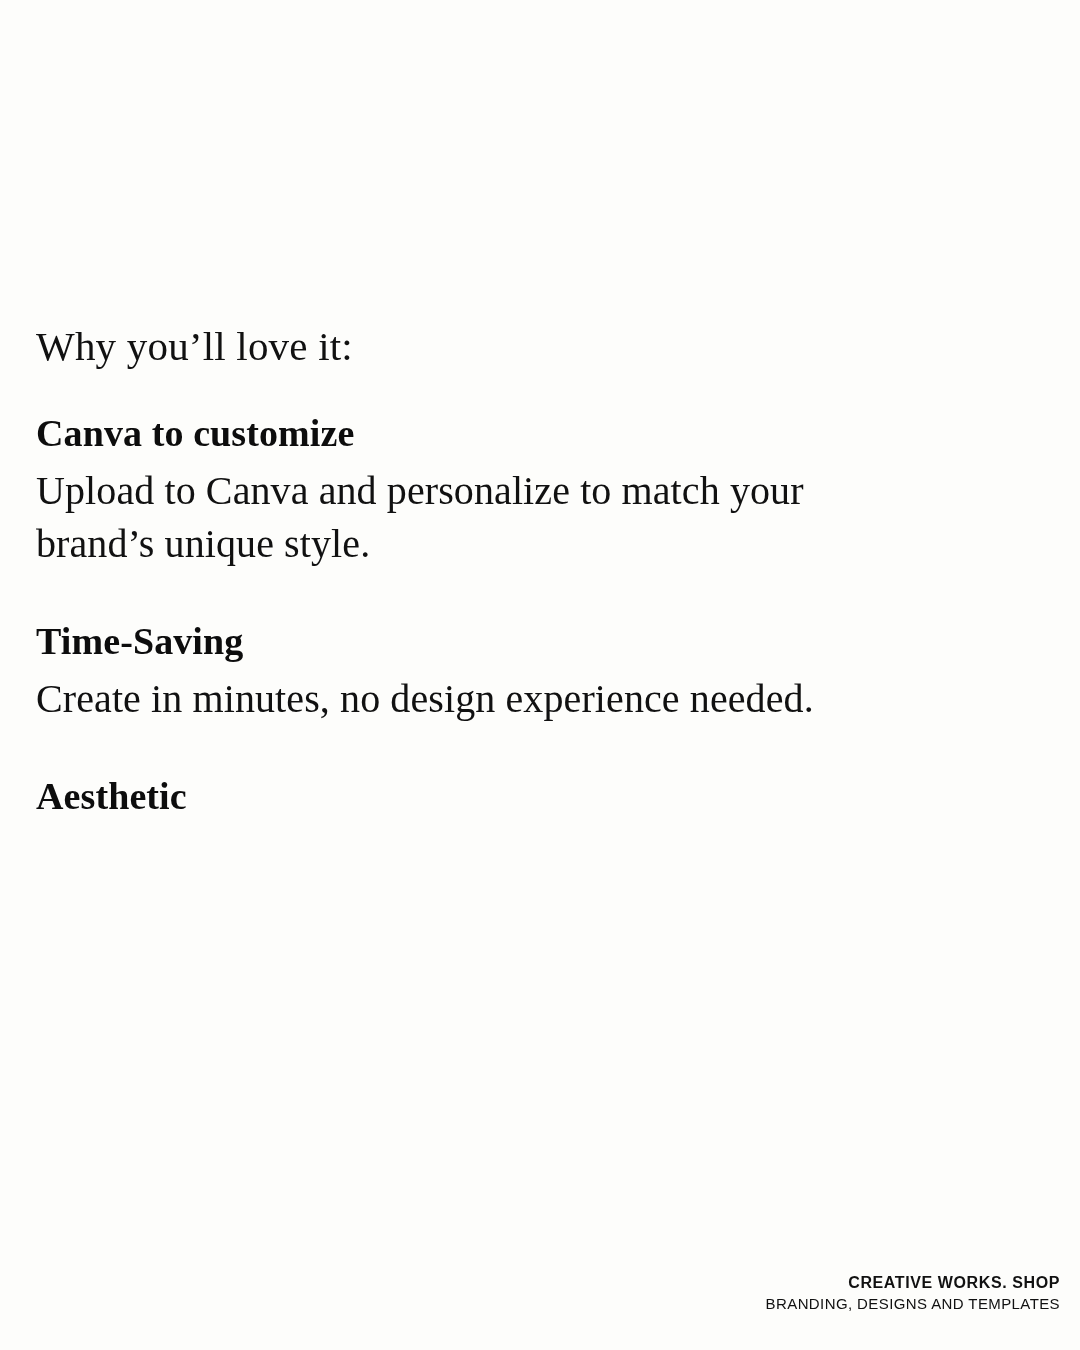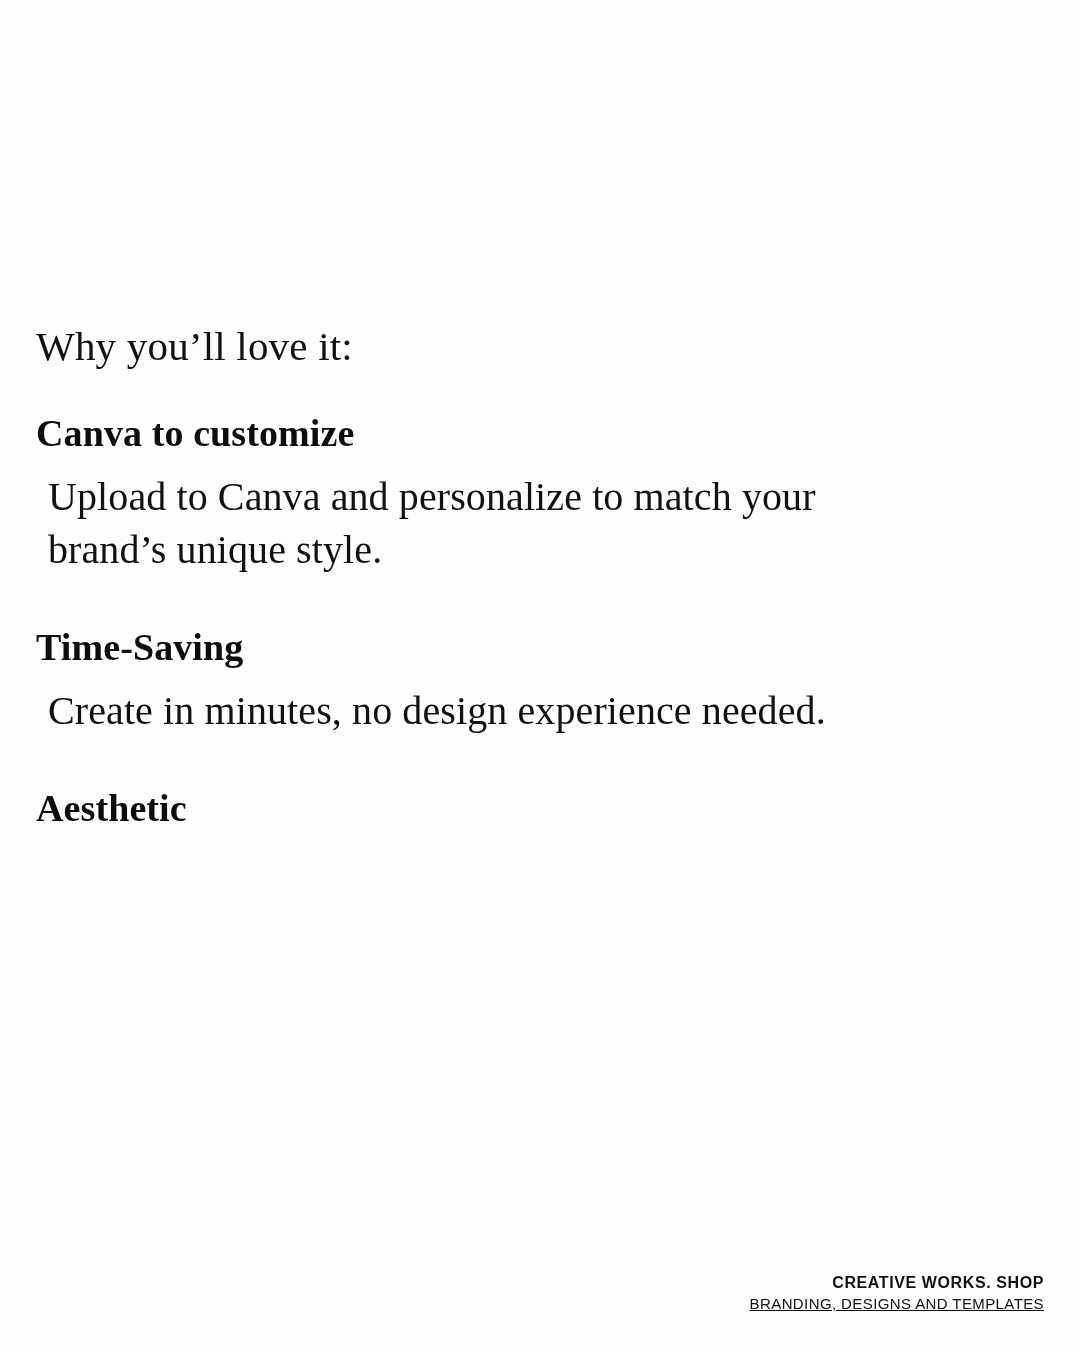--- a/index.html
+++ b/index.html
@@ -47,45 +47,44 @@
     line-height: 1.25;
     margin: 0 0 6px 0;
     letter-spacing: 0.1px;
     color: #0d0d0d;
   }
   .block-body {
     font-family: "Liberation Serif", serif;
     font-size: 40px;
     font-weight: 400;
     line-height: 1.33;
-    margin: 12px;
+    margin: 0;
     letter-spacing: 0.1px;
     color: #111111;
     max-width: 800px;
   }
   .footer {
     position: absolute;
-    right: 36px;
+    right: 20px;
     bottom: 36px;
     text-align: right;
     font-family: "Liberation Sans", sans-serif;
     color: #111111;
   }
   .footer-brand {
     font-size: 16px;
     font-weight: 700;
     letter-spacing: 0.6px;
     line-height: 1.35;
   }
   .footer-tagline {
     font-size: 15px;
     font-weight: 400;
     letter-spacing: 0.4px;
     line-height: 1.35;
-    text-decoration: underline;
   }
 </style>
 </head>
 <body>
 
 <div class="page">
 
   <div class="content">
 
     <p class="intro">Why you’ll love it:</p>

